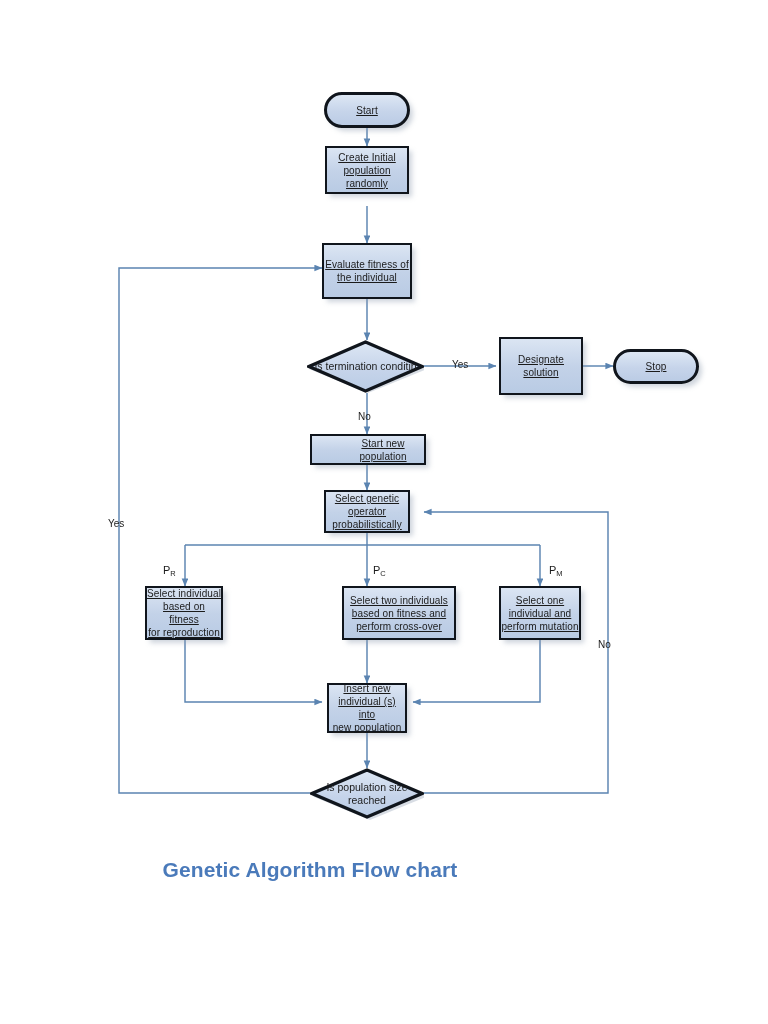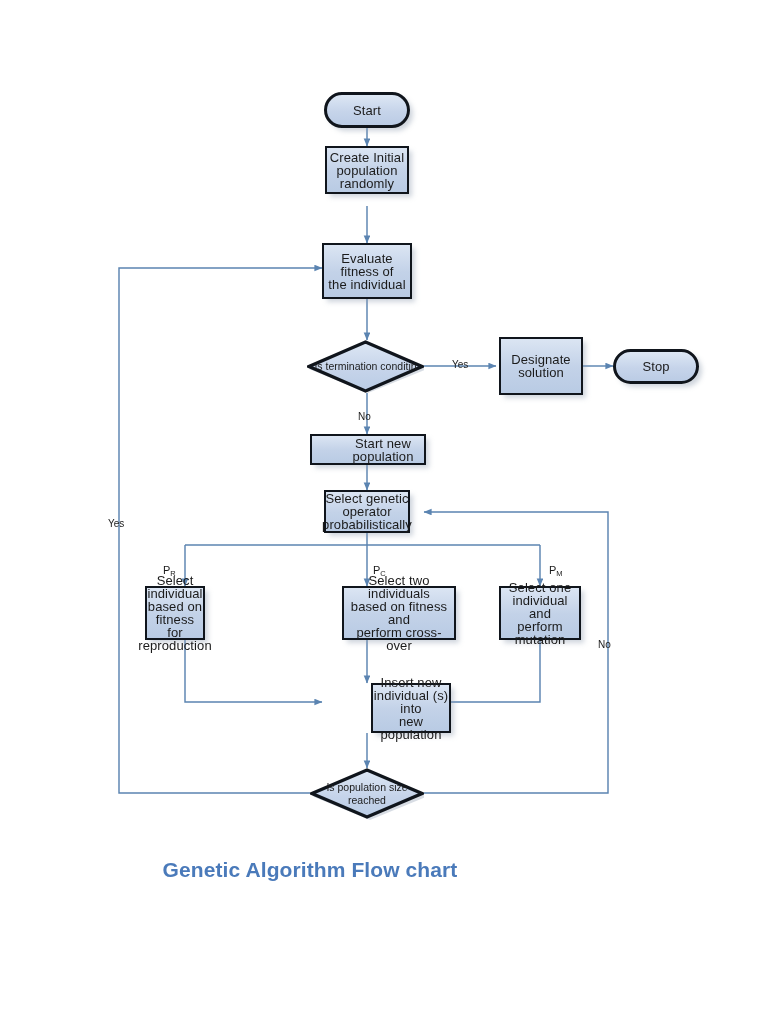--- a/index.html
+++ b/index.html
@@ -31,23 +31,24 @@
 
   
   .node {
     position: absolute;
     box-sizing: border-box;
     display: flex;
     align-items: center;
     justify-content: center;
     text-align: center;
     color: #1b1b1b;
-    font-size: 13px;
+    font-size: 10px;
     line-height: 13px;
     letter-spacing: 0.1px;
+    text-decoration: underline;
   }
 
   .proc {
     border: 2.5px solid #10151c;
     background: linear-gradient(to bottom, #dbe5f3 0%, #c3d2e8 52%, #b9cbe4 100%);
     box-shadow: 4px 4px 5px -1px rgba(140,155,175,0.42);
   }
 
   .term {
     border: 3px solid #10151c;
@@ -217,21 +218,21 @@
   </div>
 
   <div class="plabel" style="left:373px; top:564px;">
     <span>P</span><sub>C</sub>
   </div>
 
   <div class="plabel" style="left:549px; top:564px;">
     <span>P</span><sub>M</sub>
   </div>
 
-  <div class="node proc" style="left:145px; top:586px; width:60px; height:54px;align-items:center;">
+  <div class="node proc" style="left:145px; top:586px; width:78px; height:54px;align-items:center;">
     <span>
       <span>Select individual</span><br>
       <span>based on fitness</span><br>
       <span>for reproduction</span>
     </span>
   </div>
 
   <div class="node proc" style="left:310px; top:586px; width:114px; height:54px;margin-left:32px;">
     <span>
       <span>Select two individuals</span><br>
@@ -241,21 +242,21 @@
   </div>
 
   <div class="node proc" style="left:499px; top:586px; width:82px; height:54px;">
     <span>
       <span>Select one</span><br>
       <span>individual and</span><br>
       <span>perform mutation</span>
     </span>
   </div>
 
-  <div class="node proc" style="left:327px; top:683px; width:80px; height:50px;margin-left:44px;">
+  <div class="node proc" style="left:327px; top:683px; width:80px; height:50px;">
     <span>
       <span>Insert new</span><br>
       <span>individual (s) into</span><br>
       <span>new population</span>
     </span>
   </div>
 
   <div class="diamond-wrap" style="left:310px; top:768px; width:114px; height:52px;">
     <svg class="diamond-shape" viewBox="0 0 114 52" preserveAspectRatio="none">
       <defs>

